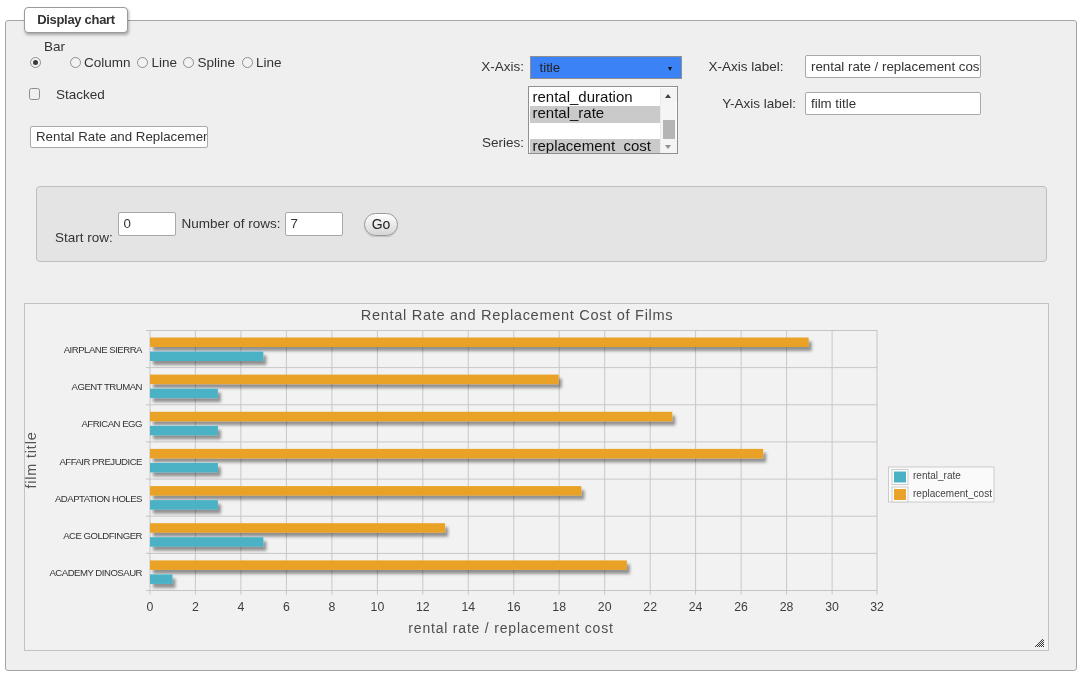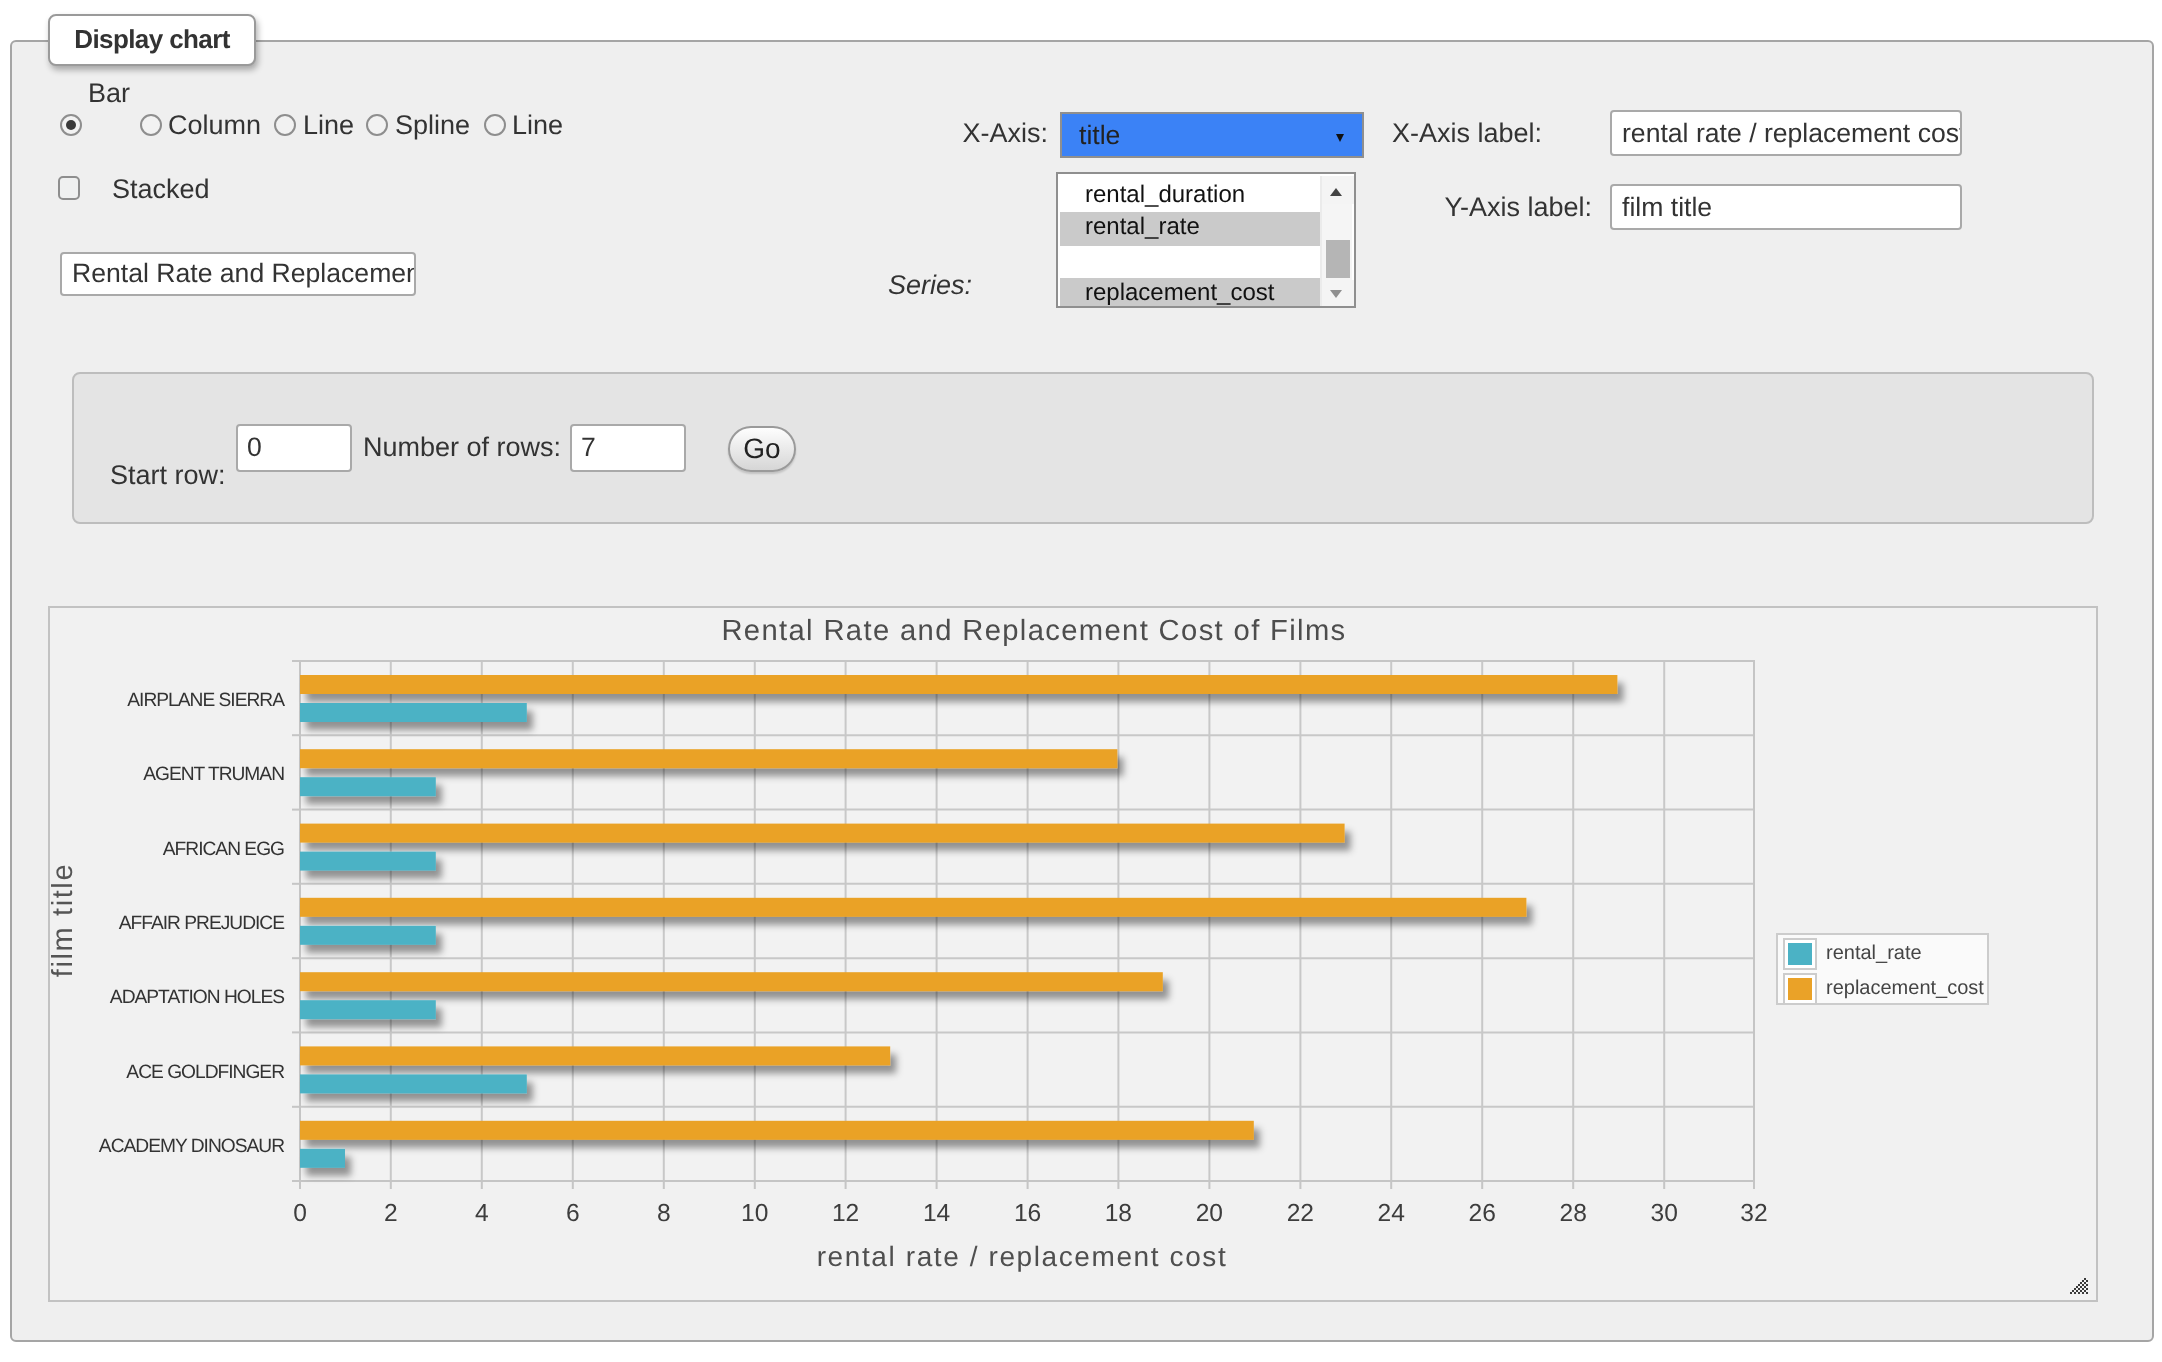--- a/index.html
+++ b/index.html
@@ -8,21 +8,21 @@
 #fieldset { left:5px; top:20px; width:1072px; height:651px; background:#efefef; border:1px solid #a5a5a5; border-radius:3px; }
 #legendbox { left:24px; top:7px; width:104px; height:26px; background:#fff; border:1px solid #9a9a9a; border-radius:4px; text-align:center; line-height:24px; font-size:13px; letter-spacing:-0.3px; font-weight:bold; color:#333; box-shadow:1px 2px 3px rgba(0,0,0,0.3); z-index:5; }
 .lbl { font-size:13.5px; color:#333; line-height:16px; }
 .radio { width:11px; height:11px; border:1px solid #8e8e8e; border-radius:50%; background:#f2f2f2; }
 .radio.sel::after { content:""; position:absolute; left:2px; top:2px; width:5px; height:5px; border-radius:50%; background:#3a3a3a; }
 .checkbox { width:11.5px; height:11.5px; border:1px solid #8e8e8e; border-radius:2.5px; background:#eff0f0; }
 .tinput { background:#fff; border:1px solid #a9a9a9; border-radius:2px; font-size:13.3px; color:#333; line-height:20px; padding:0 5px; white-space:nowrap; overflow:hidden; }
 #xselect { background:#3b82f6; border:1px solid #8f8f8f; font-size:13.3px; color:#222; line-height:21px; padding:0 9px; }
 #xselect .arr { position:absolute; right:8.5px; top:9.5px; width:0; height:0; border-left:2.8px solid transparent; border-right:2.8px solid transparent; border-top:4.6px solid #111; }
 #listbox { background:#fff; border:1px solid #8f8f8f; overflow:hidden; }
-.opt { position:absolute; left:1px; width:131px; height:16.5px; font-size:12px; color:#111; line-height:14.8px; padding:0 13px; white-space:nowrap; }
+.opt { position:absolute; left:1px; width:131px; height:16.5px; font-size:15px; color:#111; line-height:14.8px; padding:0 3px; white-space:nowrap; }
 .opt.sel { background:#cacaca; }
 #sbar { position:absolute; right:1px; top:1px; width:16px; height:66px; background:#f5f5f5; border-left:1px solid #ebebeb; }
 .sbtn { position:absolute; left:0; width:16px; height:14px; background:#f4f4f4; }
 .sarr-up { position:absolute; left:4.5px; top:6.5px; width:0; height:0; border-left:3.2px solid transparent; border-right:3.2px solid transparent; border-bottom:4.8px solid #444; }
 .sarr-dn { position:absolute; left:4.5px; top:5.5px; width:0; height:0; border-left:3.2px solid transparent; border-right:3.2px solid transparent; border-top:4.8px solid #8f8f8f; }
 #sthumb { position:absolute; left:2px; top:32px; width:12px; height:19px; background:#b5b5b5; }
 #panel { left:36px; top:186px; width:1011px; height:76px; background:#e4e4e4; border:1px solid #bdbdbd; border-radius:4px; }
 #gobtn { left:364px; top:213px; width:34px; height:23px; border:1px solid #9a9a9a; border-radius:11.5px; background:linear-gradient(#fefefe,#e8e8e8 55%,#d6d6d6); font-size:14px; color:#222; text-align:center; line-height:21px; box-shadow:0 1px 1px rgba(0,0,0,0.15); }
 #chartbox { left:24px; top:303px; width:1025px; height:348px; background:#f1f1f1; border:1px solid #c2c2c2; }
 </style>
@@ -43,38 +43,38 @@
 <span class="abs lbl" style="left:256px; top:55px;">Line</span>
 
 <span class="abs checkbox" style="left:28.5px; top:88px;"></span>
 <span class="abs lbl" style="left:56px; top:86.5px;">Stacked</span>
 
 <div class="abs tinput" style="left:30px; top:125.5px; width:178px; height:22px;">Rental Rate and Replacement Cost of Films</div>
 
 <span class="abs lbl" style="left:444px; width:80px; text-align:right; top:59px;">X-Axis:</span>
 <div id="xselect" class="abs" style="left:529.5px; top:56px; width:152px; height:23px;">title<span class="arr"></span></div>
 
-<span class="abs lbl" style="left:444px; width:80px; top:135px;font-style:italic;">Series:</span>
+<span class="abs lbl" style="left:444px; width:80px; text-align:right; top:135px;">Series:</span>
 <div id="listbox" class="abs" style="left:527.5px; top:85.5px; width:150px; height:68px;">
   <div class="opt" style="top:3px;">rental_duration</div>
   <div class="opt sel" style="top:19.7px;">rental_rate</div>
   <div class="opt" style="top:36.4px;margin-top:32px;">length</div>
   <div class="opt sel" style="top:52px;">replacement_cost</div>
   <div id="sbar">
     <span class="sbtn" style="top:0;">
         <span class="sarr-up"></span>
       </span>
     <span id="sthumb"></span>
     <span class="sbtn" style="bottom:0; top:auto;">
         <span class="sarr-dn"></span>
       </span>
   </div>
 </div>
 
-<span class="abs lbl" style="left:696px; width:100px; text-align:left; top:59px;">X-Axis label:</span>
+<span class="abs lbl" style="left:696px; width:100px; text-align:center; top:59px;">X-Axis label:</span>
 <div class="abs tinput" style="left:805px; top:55px; width:176px; height:23px; line-height:21px;">rental rate / replacement cost</div>
 <span class="abs lbl" style="left:696px; width:100px; text-align:right; top:95.5px;">Y-Axis label:</span>
 <div class="abs tinput" style="left:805px; top:92px; width:176px; height:23px; line-height:21px;">film title</div>
 
 <div id="panel" class="abs"></div>
 <span class="abs lbl" style="left:55px; top:216px;margin-top:14px;">Start row:</span>
 <div class="abs tinput" style="left:117.5px; top:212px; width:58px; height:24px; line-height:22px;">0</div>
 <span class="abs lbl" style="left:181.5px; top:216px;">Number of rows:</span>
 <div class="abs tinput" style="left:284.5px; top:212px; width:58px; height:24px; line-height:22px;">7</div>
 <div id="gobtn" class="abs">Go</div>

